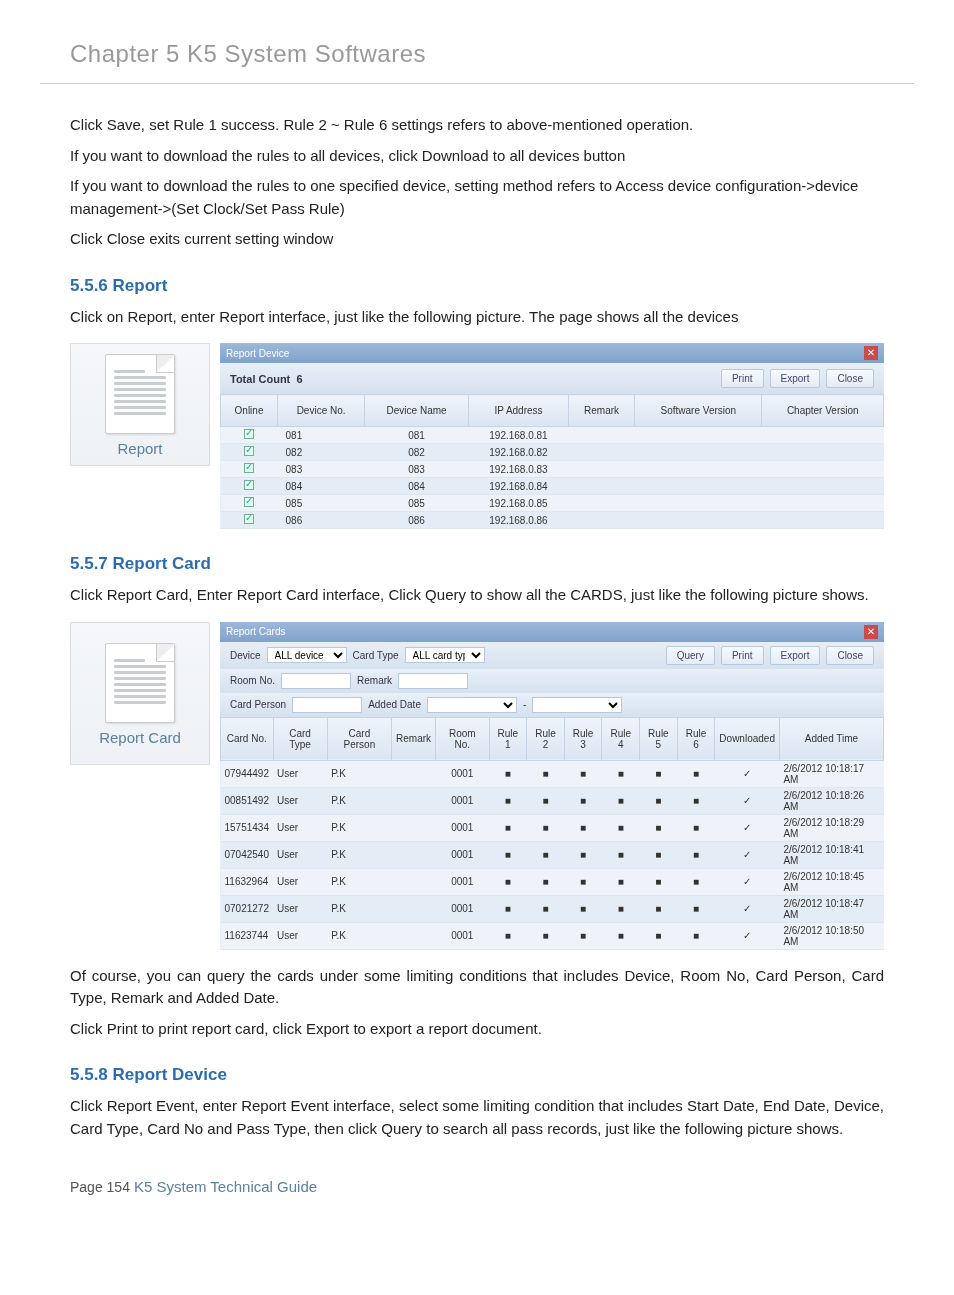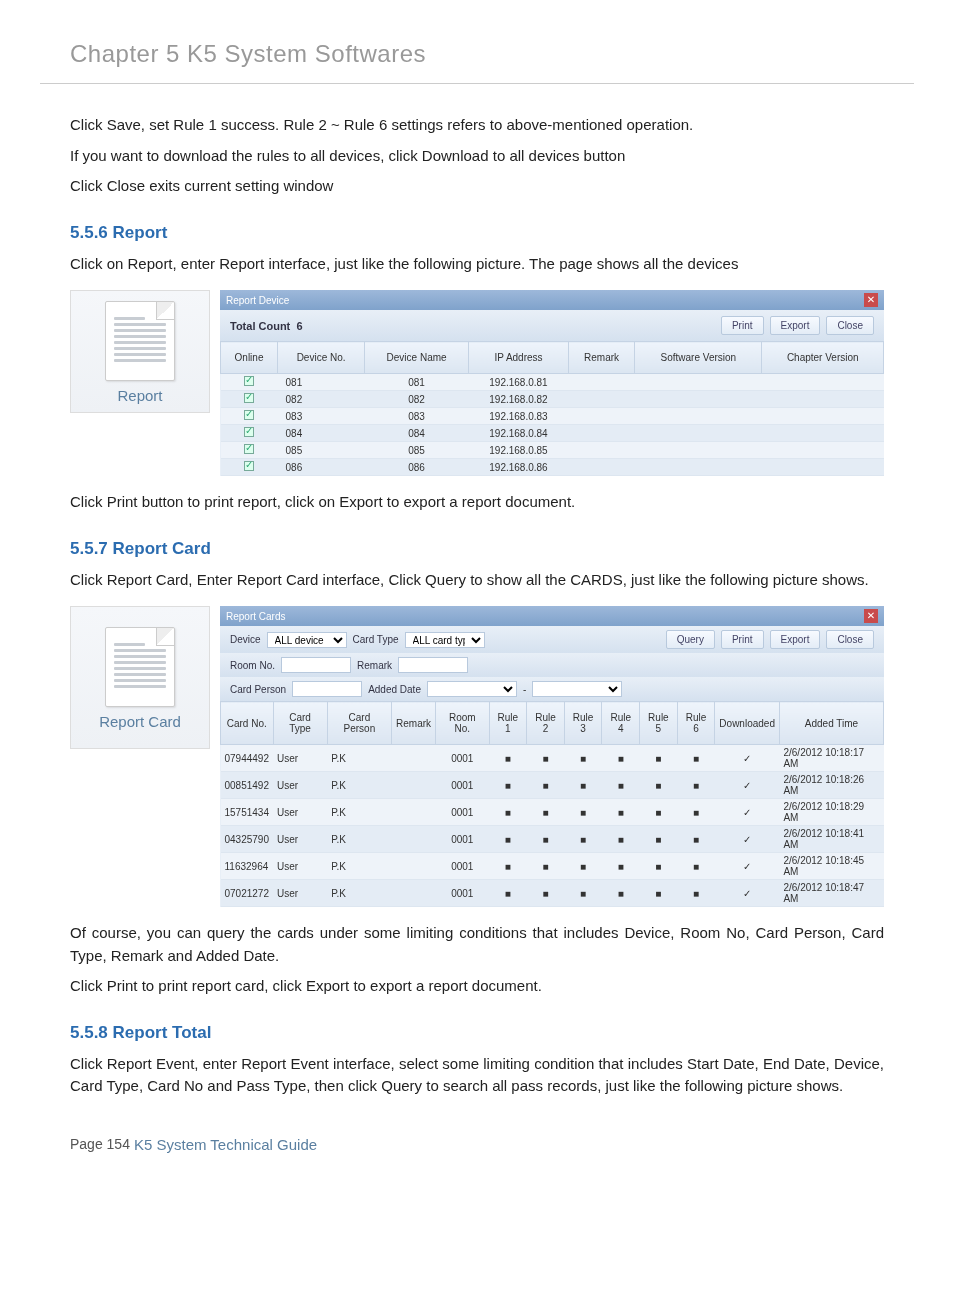--- a/index.html
+++ b/index.html
@@ -41,20 +41,21 @@
 </style>
 </head>
 <body>
 
 <div class="page">
   <div class="chapter-header">Chapter 5    K5 System Softwares</div>
 
   <div class="content">
     <p class="para">Click Save, set Rule 1 success. Rule 2 ~ Rule 6 settings refers to above-mentioned operation.</p>
     <p class="para">If you want to download the rules to all devices, click Download to all devices button</p>
+    <p class="para">If you want to download the rules to one specified device, setting method refers to Access device configuration-&gt;device management-&gt;(Set Clock/Set Pass Rule)</p>
     <p class="para">Click Close exits current setting window</p>
 
     <div class="section-heading">5.5.6 Report</div>
     <p class="para">Click on Report, enter Report interface, just like the following picture. The page shows all the devices</p>
 
     <div class="figure-row">
       <div class="side-icon">
         <div class="doc-icon">
           <div class="fold"></div>
           <div class="doc-lines">
@@ -152,21 +153,20 @@
                   <td></td>
                   <td></td>
                   <td></td>
                 </tr>
               </tbody>
           </table>
         </div>
       </div>
     </div>
 
-    <p class="para">Click Print button to print report, click on Export to export a report document.</p>
 
     <div class="section-heading">5.5.7 Report Card</div>
     <p class="para">Click Report Card, Enter Report Card interface, Click Query to show all the CARDS, just like the following picture shows.</p>
 
     <div class="figure-row">
       <div class="side-icon" style="padding-top:20px; padding-bottom:18px;">
         <div class="doc-icon">
           <div class="fold"></div>
           <div class="doc-lines">
               <div></div>
@@ -271,21 +271,21 @@
                   <td class="tick-cell">■</td>
                   <td class="tick-cell">■</td>
                   <td class="tick-cell">■</td>
                   <td class="tick-cell">■</td>
                   <td class="tick-cell">■</td>
                   <td class="tick-cell">■</td>
                   <td class="tick-cell">✓</td>
                   <td style="text-align:left">2/6/2012 10:18:29 AM</td>
                 </tr>
                 <tr>
-                  <td style="text-align:left">04325790</td>
+                  <td style="text-align:left">07042540</td>
                   <td style="text-align:left">User</td>
                   <td style="text-align:left">P.K</td>
                   <td></td>
                   <td>0001</td>
                   <td class="tick-cell">■</td>
                   <td class="tick-cell">■</td>
                   <td class="tick-cell">■</td>
                   <td class="tick-cell">■</td>
                   <td class="tick-cell">■</td>
                   <td class="tick-cell">■</td>
@@ -314,31 +314,46 @@
                   <td></td>
                   <td>0001</td>
                   <td class="tick-cell">■</td>
                   <td class="tick-cell">■</td>
                   <td class="tick-cell">■</td>
                   <td class="tick-cell">■</td>
                   <td class="tick-cell">■</td>
                   <td class="tick-cell">■</td>
                   <td class="tick-cell">✓</td>
                   <td style="text-align:left">2/6/2012 10:18:47 AM</td>
+                </tr>
+                <tr>
+                  <td style="text-align:left">11623744</td>
+                  <td style="text-align:left">User</td>
+                  <td style="text-align:left">P.K</td>
+                  <td></td>
+                  <td>0001</td>
+                  <td class="tick-cell">■</td>
+                  <td class="tick-cell">■</td>
+                  <td class="tick-cell">■</td>
+                  <td class="tick-cell">■</td>
+                  <td class="tick-cell">■</td>
+                  <td class="tick-cell">■</td>
+                  <td class="tick-cell">✓</td>
+                  <td style="text-align:left">2/6/2012 10:18:50 AM</td>
                 </tr>
               </tbody>
           </table>
         </div>
       </div>
     </div>
 
     <p class="para" style="text-align:justify;">Of course, you can query the cards under some limiting conditions that includes Device, Room No, Card Person, Card Type, Remark and Added Date.</p>
     <p class="para">Click Print to print report card, click Export to export a report document.</p>
 
-    <div class="section-heading">5.5.8 Report Total</div>
+    <div class="section-heading">5.5.8 Report Device</div>
     <p class="para" style="text-align:justify;">Click Report Event, enter Report Event interface, select some limiting condition that includes Start Date, End Date, Device, Card Type, Card No and Pass Type, then click Query to search all pass records, just like the following picture shows.</p>
   </div>
 
   <div class="footer">
     <span class="page-no">Page 154</span>
     <span class="guide">K5 System Technical Guide</span>
   </div>
 </div>
 
 </body></html>

